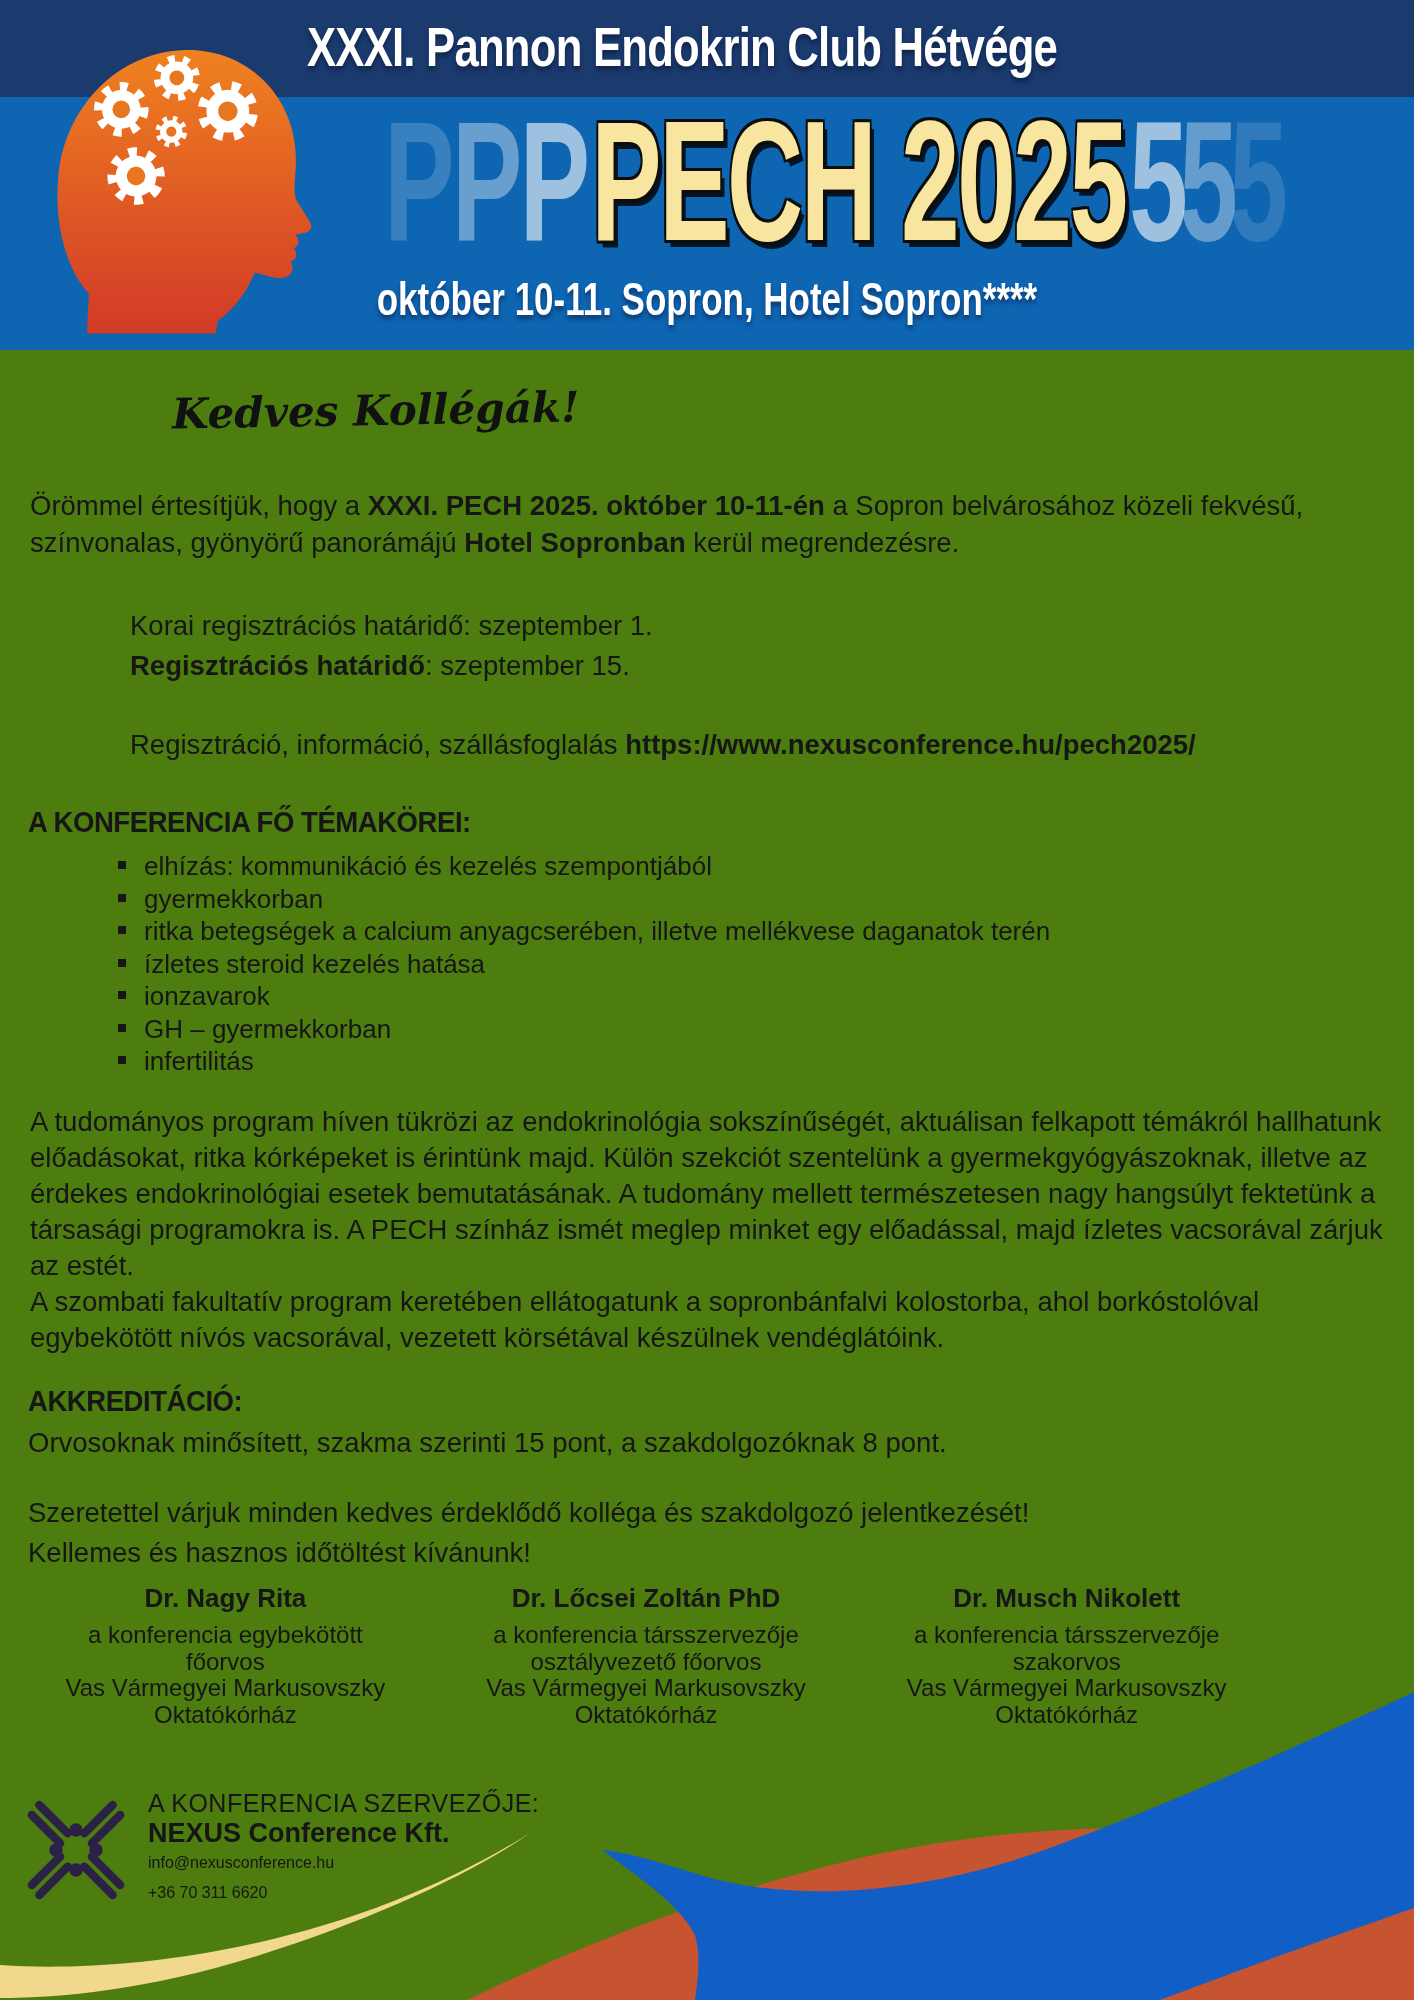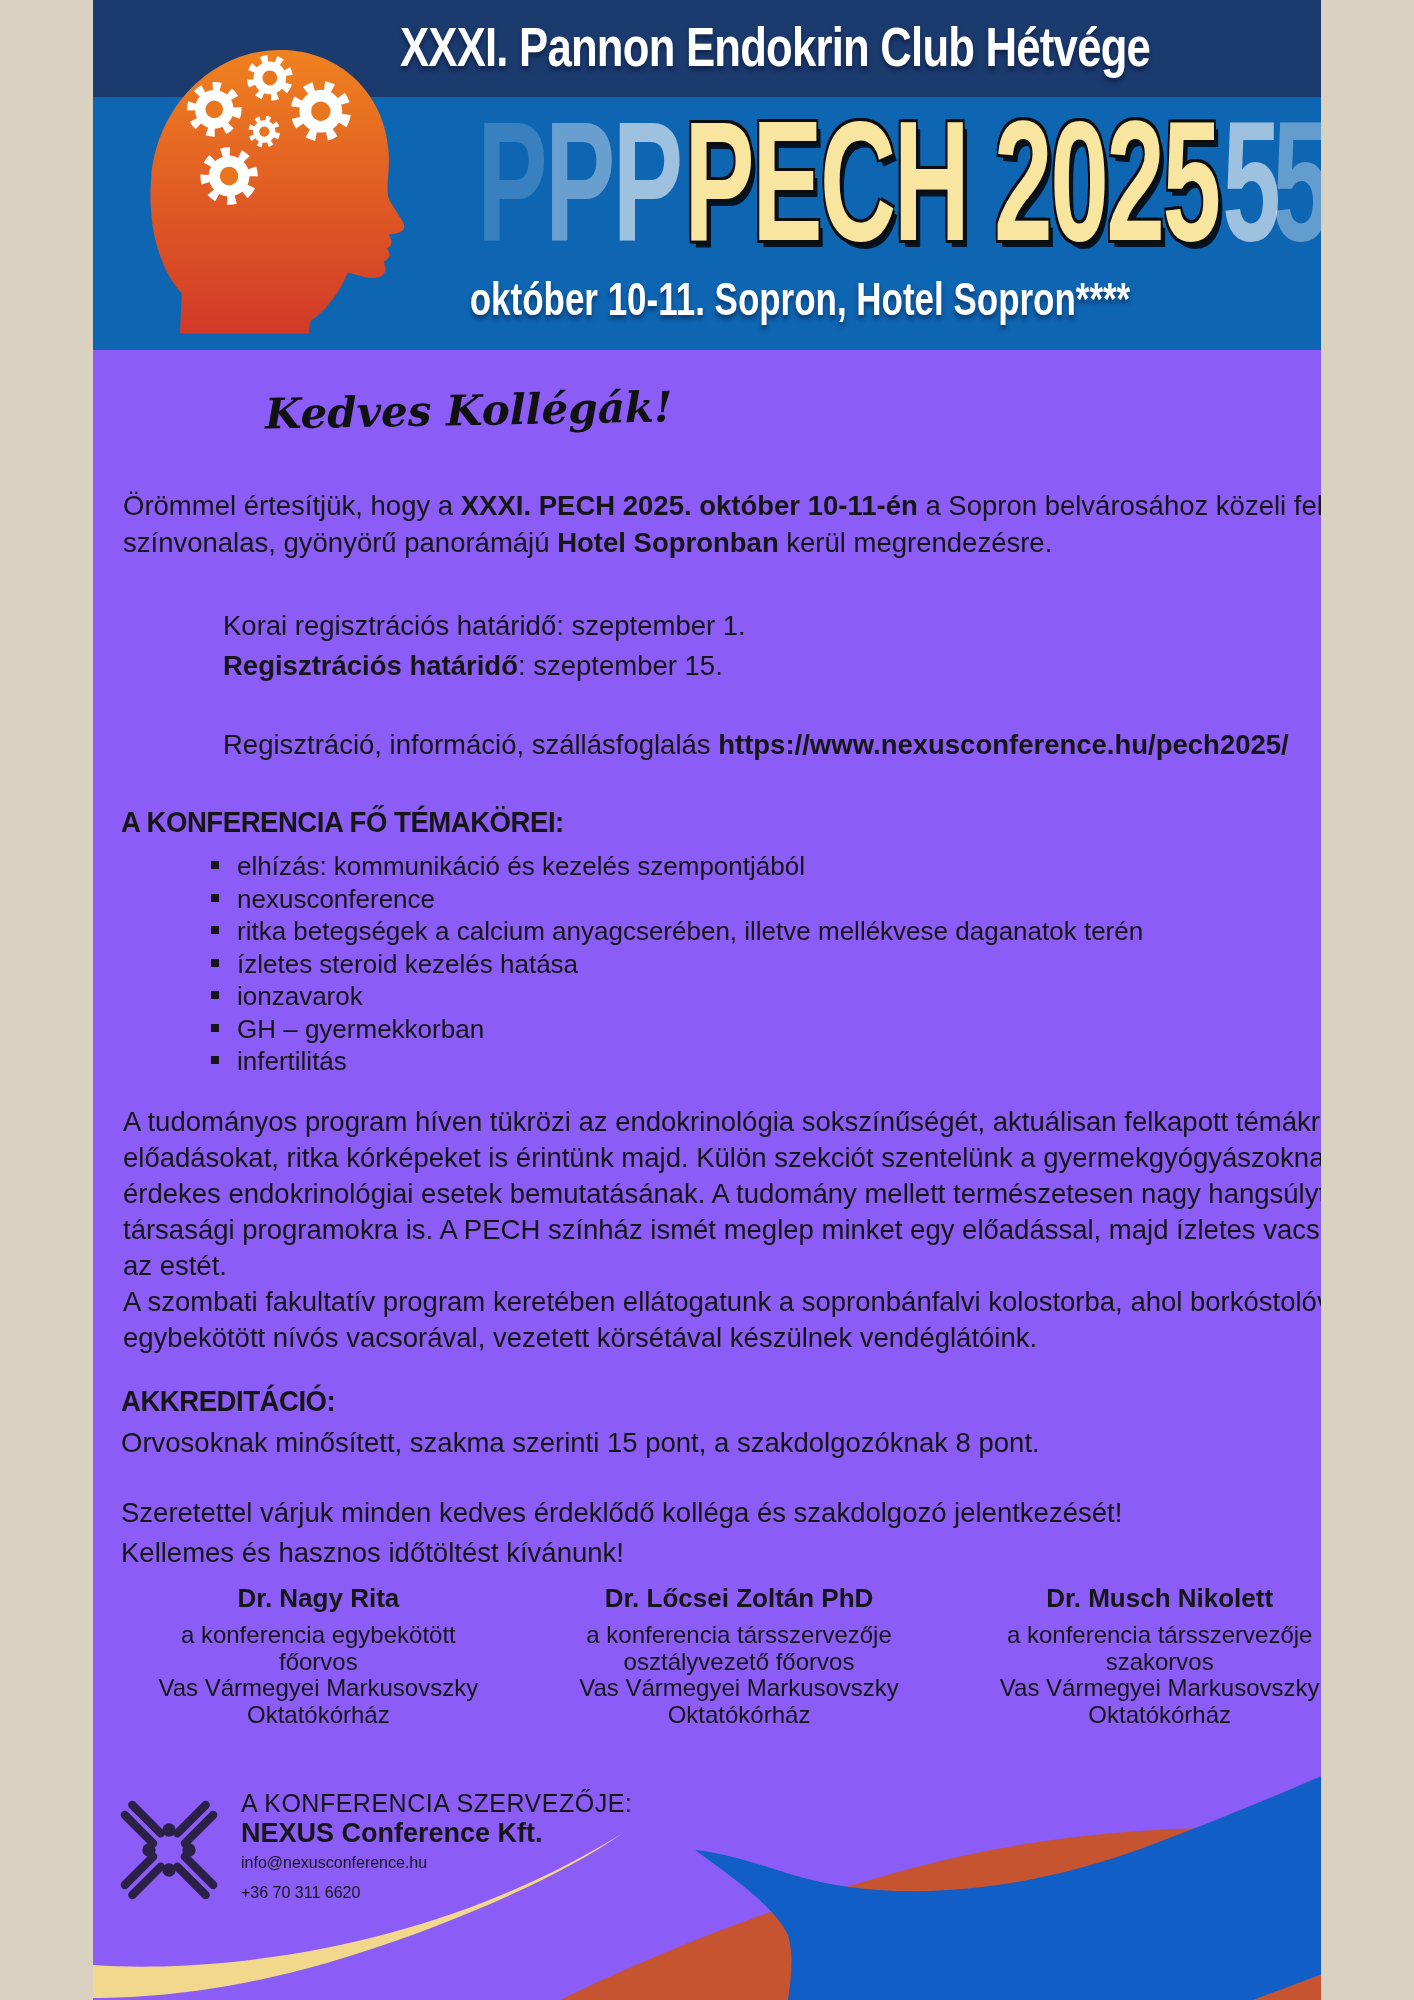--- a/index.html
+++ b/index.html
@@ -1,18 +1,18 @@
 <!DOCTYPE html>
 <html><head>
 <meta charset="utf-8">
 <style>
   html,body{margin:0;padding:0;background:#d9d2c0;}
   .page{
-    position:relative;width:1228px;height:2000px;margin:0 auto;
-    background:#8b5cf6;overflow:hidden;
+    position:relative;width:1414px;height:2000px;margin:0 auto;
+    background:#4d7c0f;overflow:hidden;
     font-family:"Liberation Sans",sans-serif;color:#161616;
   }
   
   .band-top{position:absolute;left:0;top:0;width:1414px;height:97px;background:#1B3A6E;z-index:1;}
   .band-main{position:absolute;left:0;top:97px;width:1414px;height:253px;background:#0E65B2;z-index:1;}
   .club-title{
     position:absolute;left:0;top:14px;width:1414px;text-align:center;z-index:2;
     color:#fff;font-weight:bold;font-size:56px;letter-spacing:-1px;
     transform:translateX(-25px) scaleX(0.78);transform-origin:center;
     text-shadow:0 4px 5px rgba(10,20,50,.55);white-space:nowrap;
@@ -146,21 +146,21 @@
   <div class="copy regline"><span>Regisztráció, információ, szállásfoglalás </span><span class="b">https://www.nexusconference.hu/pech2025/</span></div>
 
   <div class="sec-heading topics-h">A KONFERENCIA FŐ TÉMAKÖREI:</div>
   <ul class="topics-list">
     <li>
         <span class="sqbullet"></span>
         <span>elhízás: kommunikáció és kezelés szempontjából</span>
       </li>
     <li>
         <span class="sqbullet"></span>
-        <span>nexusconference</span>
+        <span>gyermekkorban</span>
       </li>
     <li>
         <span class="sqbullet"></span>
         <span>ritka betegségek a calcium anyagcserében, illetve mellékvese daganatok terén</span>
       </li>
     <li>
         <span class="sqbullet"></span>
         <span>ízletes steroid kezelés hatása</span>
       </li>
     <li>

